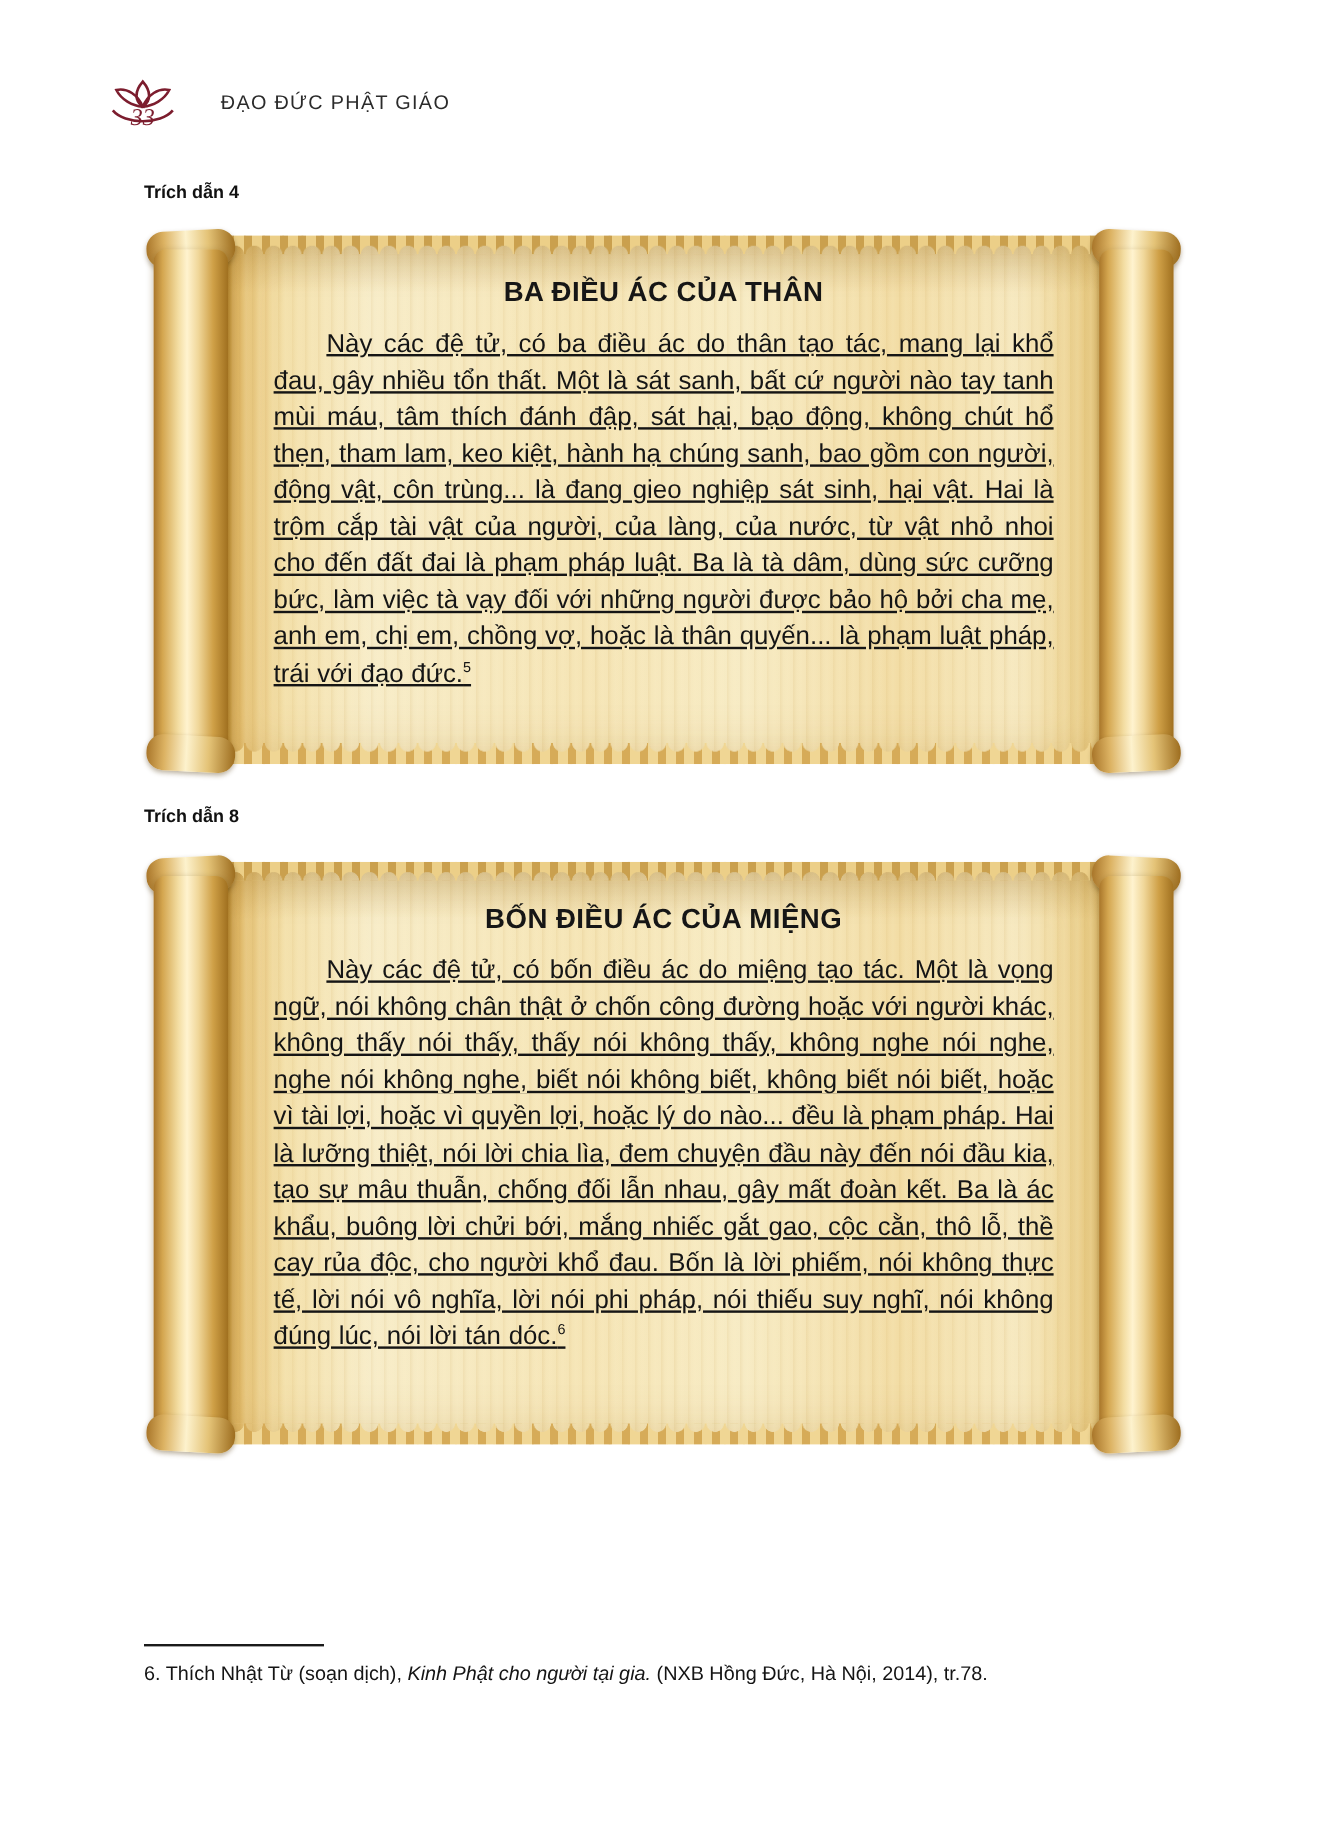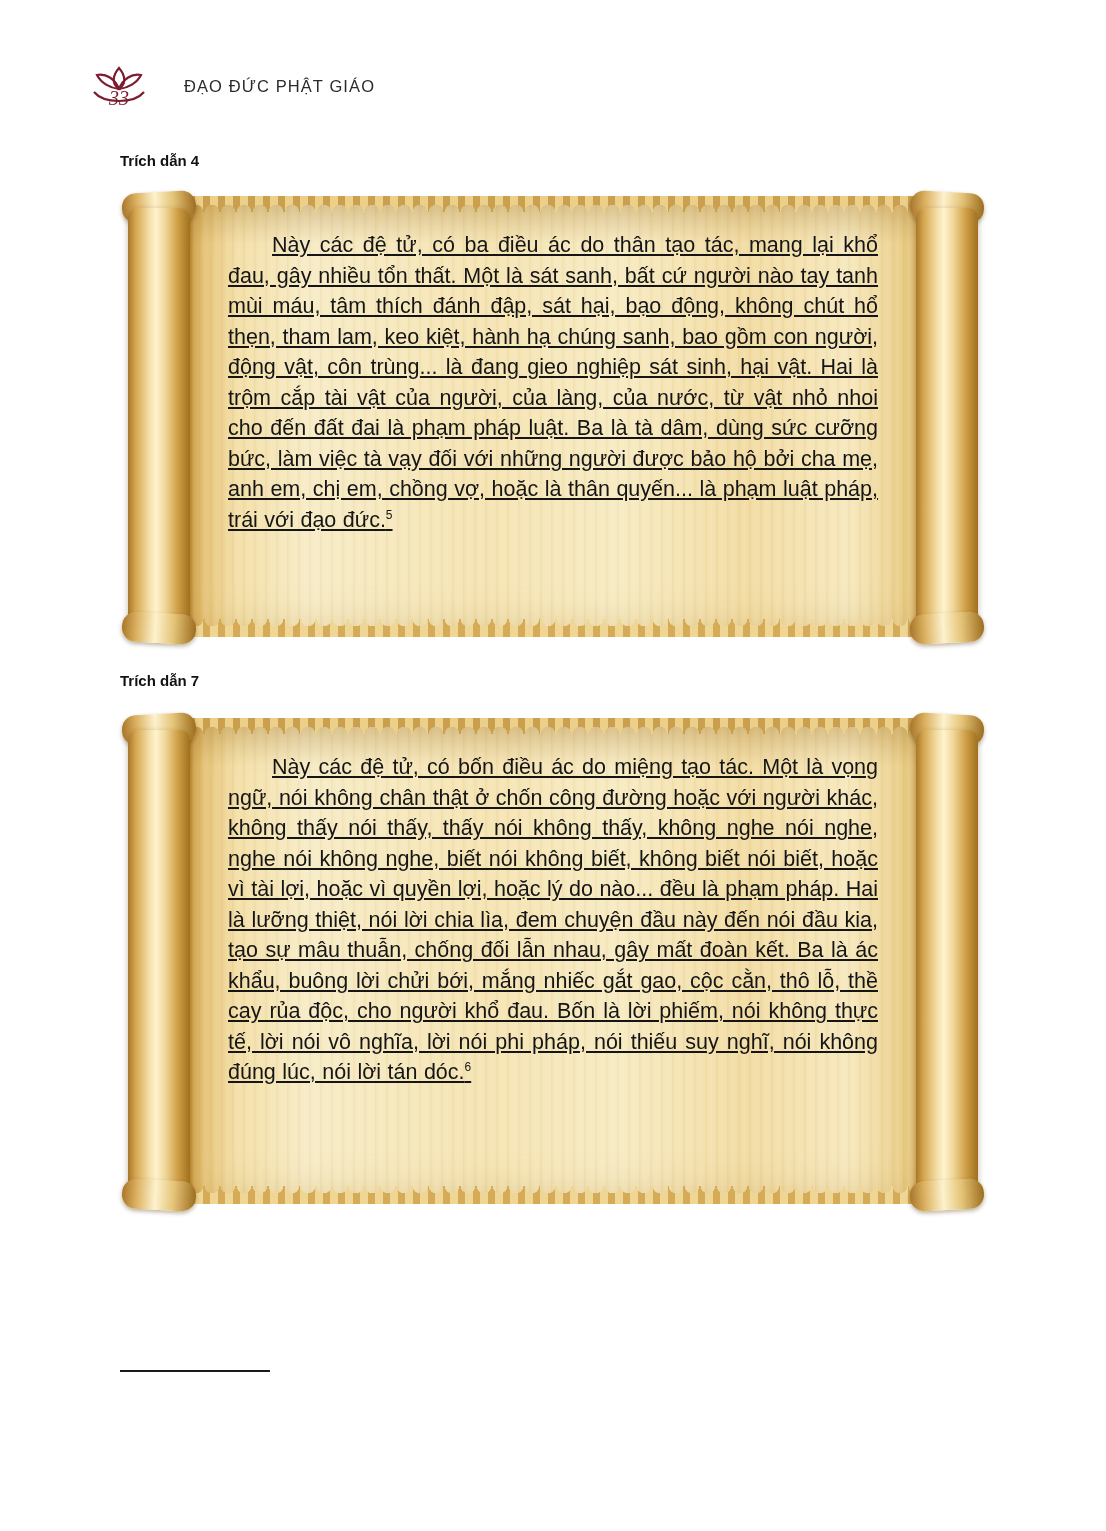--- a/index.html
+++ b/index.html
@@ -270,40 +270,46 @@
     <div class="roll-cap top"></div>
     <div class="roll-tube"></div>
     <div class="roll-cap bottom"></div>
   </div>
   <div class="roll right">
     <div class="roll-cap top"></div>
     <div class="roll-tube"></div>
     <div class="roll-cap bottom"></div>
   </div>
   <div class="scroll-content">
+    <div class="scroll-title">BA ĐIỀU ÁC CỦA THÂN</div>
     <div class="scroll-text"><span>Này các đệ tử, có ba điều ác do thân tạo tác, mang lại khổ đau, gây nhiều tổn thất. Một là sát sanh, bất cứ người nào tay tanh mùi máu, tâm thích đánh đập, sát hại, bạo động, không chút hổ thẹn, tham lam, keo kiệt, hành hạ chúng sanh, bao gồm con người, động vật, côn trùng... là đang gieo nghiệp sát sinh, hại vật. Hai là trộm cắp tài vật của người, của làng, của nước, từ vật nhỏ nhoi cho đến đất đai là phạm pháp luật. Ba là tà dâm, dùng sức cưỡng bức, làm việc tà vạy đối với những người được bảo hộ bởi cha mẹ, anh em, chị em, chồng vợ, hoặc là thân quyến... là phạm luật pháp, trái với đạo đức.</span><sup>5</sup></div>
   </div>
 </div>
 
-<div class="section-label" id="label-2">Trích dẫn 7</div>
+<div class="section-label" id="label-2">Trích dẫn 8</div>
 
 <div class="scroll" id="scroll-2">
   <div class="scroll-body"></div>
   <div class="torn-top"></div>
   <div class="torn-bottom"></div>
   <div class="roll left">
     <div class="roll-cap top"></div>
     <div class="roll-tube"></div>
     <div class="roll-cap bottom"></div>
   </div>
   <div class="roll right">
     <div class="roll-cap top"></div>
     <div class="roll-tube"></div>
     <div class="roll-cap bottom"></div>
   </div>
   <div class="scroll-content">
+    <div class="scroll-title">BỐN ĐIỀU ÁC CỦA MIỆNG</div>
     <div class="scroll-text"><span>Này các đệ tử, có bốn điều ác do miệng tạo tác. Một là vọng ngữ, nói không chân thật ở chốn công đường hoặc với người khác, không thấy nói thấy, thấy nói không thấy, không nghe nói nghe, nghe nói không nghe, biết nói không biết, không biết nói biết, hoặc vì tài lợi, hoặc vì quyền lợi, hoặc lý do nào... đều là phạm pháp. Hai là lưỡng thiệt, nói lời chia lìa, đem chuyện đầu này đến nói đầu kia, tạo sự mâu thuẫn, chống đối lẫn nhau, gây mất đoàn kết. Ba là ác khẩu, buông lời chửi bới, mắng nhiếc gắt gao, cộc cằn, thô lỗ, thề cay rủa độc, cho người khổ đau. Bốn là lời phiếm, nói không thực tế, lời nói vô nghĩa, lời nói phi pháp, nói thiếu suy nghĩ, nói không đúng lúc, nói lời tán dóc.</span><sup>6</sup></div>
   </div>
 </div>
 
 <div class="footnotes">
   <div class="footnote-rule"></div>
+  <div class="footnote">
+    <span>6.</span>
+    <span>Thích Nhật Từ (soạn dịch), </span><i>Kinh Phật cho người tại gia.</i><span> (NXB Hồng Đức, Hà Nội, 2014), tr.78.</span>
+  </div>
 </div>
 
 </body></html>

